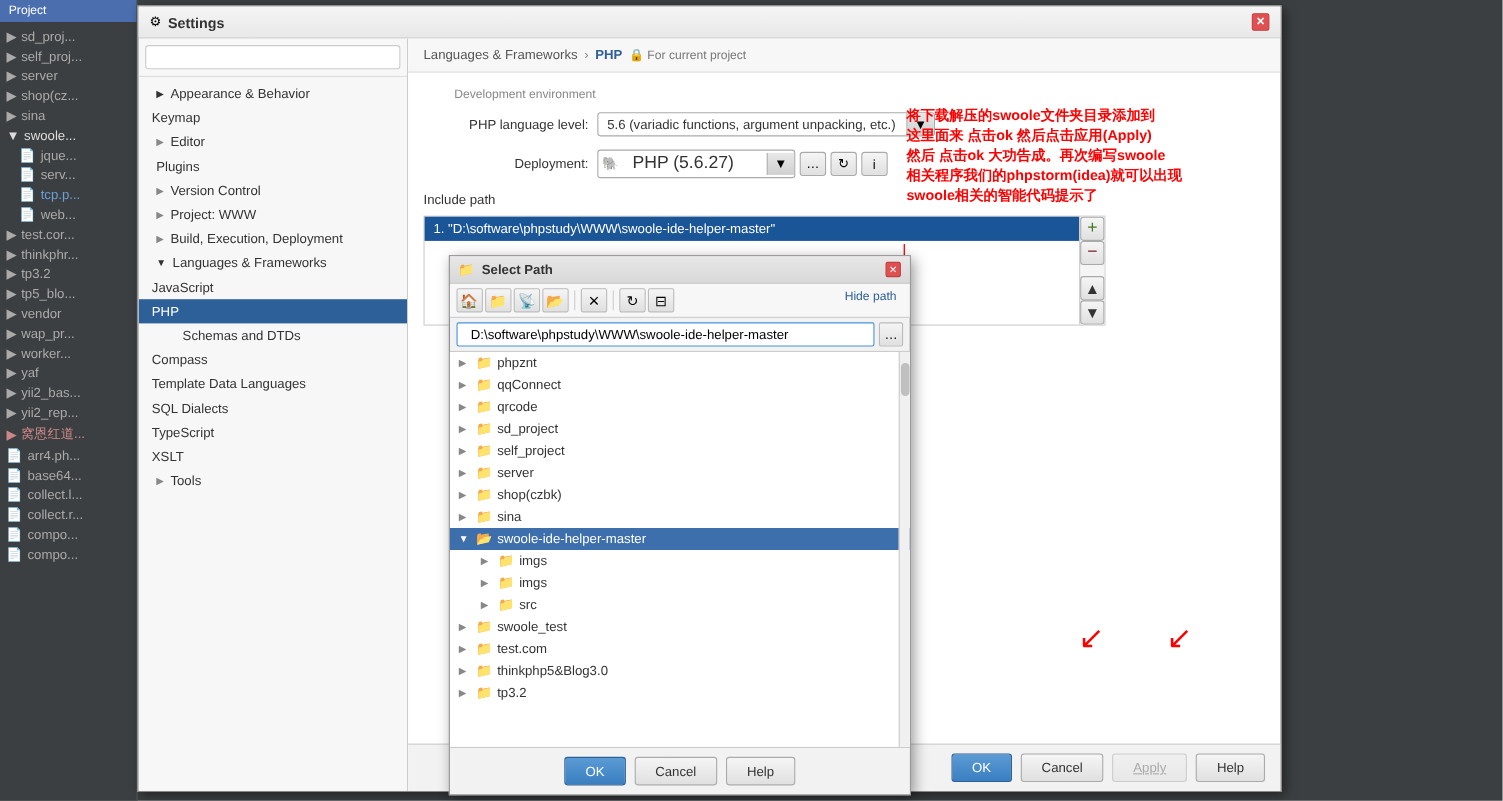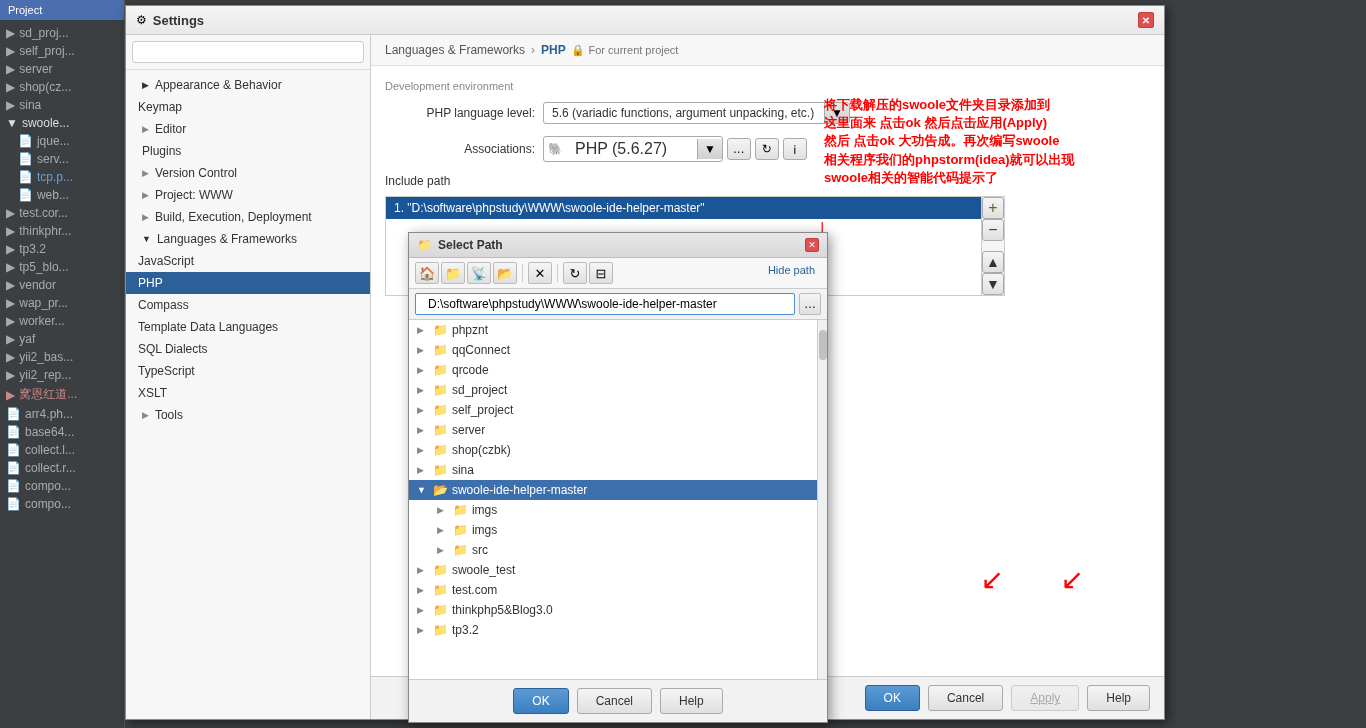--- a/index.html
+++ b/index.html
@@ -96,21 +96,21 @@
       align-items: center;
       gap: 6px;
     }
     .breadcrumb { color: #555; font-size: 12px; }
     .breadcrumb-arrow { color: #888; }
     .breadcrumb-active { color: #2d6099; font-weight: bold; }
     .for-project { color: #777; font-size: 11px; }
 
     .settings-content { flex: 1; padding: 14px; overflow-y: auto; position: relative; }
 
-    .section-label { color: #888; font-size: 11px; margin-bottom: 10px; }
+    .section-label { color: #888; font-size: 11px; margin-bottom: 10px; margin-left: 28px; }
 
     .field-row {
       display: flex;
       align-items: center;
       margin-bottom: 12px;
       gap: 8px;
     }
     .field-label { width: 150px; color: #333; text-align: right; }
     .field-control { display: flex; align-items: center; gap: 4px; }
 
@@ -526,20 +526,23 @@
         <div class="nav-item parent">
           <span class="nav-arrow open" style="color:#333;">▼</span>
           <span>Languages &amp; Frameworks</span>
         </div>
         <div class="nav-item nav-sub">
           <span>JavaScript</span>
         </div>
         <div class="nav-item nav-sub selected">
           <span>PHP</span>
         </div>
+        <div class="nav-item nav-sub2">
+          <span>Schemas and DTDs</span>
+        </div>
         <div class="nav-item nav-sub">
           <span>Compass</span>
         </div>
         <div class="nav-item nav-sub">
           <span>Template Data Languages</span>
         </div>
         <div class="nav-item nav-sub">
           <span>SQL Dialects</span>
         </div>
         <div class="nav-item nav-sub">
@@ -571,21 +574,21 @@
           <div class="field-label">PHP language level:</div>
           <div class="field-control">
             <div class="php-level-select">
               <span class="php-level-text">5.6 (variadic functions, argument unpacking, etc.)</span>
               <div class="php-level-btn">▼</div>
             </div>
           </div>
         </div>
 
         <div class="field-row">
-          <div class="field-label">Associations:</div>
+          <div class="field-label">Deployment:</div>
           <div class="field-control">
             <div class="interpreter-select">
               <span class="interpreter-icon">🐘</span>
               <span class="interpreter-text">PHP (5.6.27)</span>
               <div class="interpreter-btn">▼</div>
             </div>
             <div class="icon-btn">…</div>
             <div class="icon-btn">↻</div>
             <div class="icon-btn">ℹ</div>
           </div>

